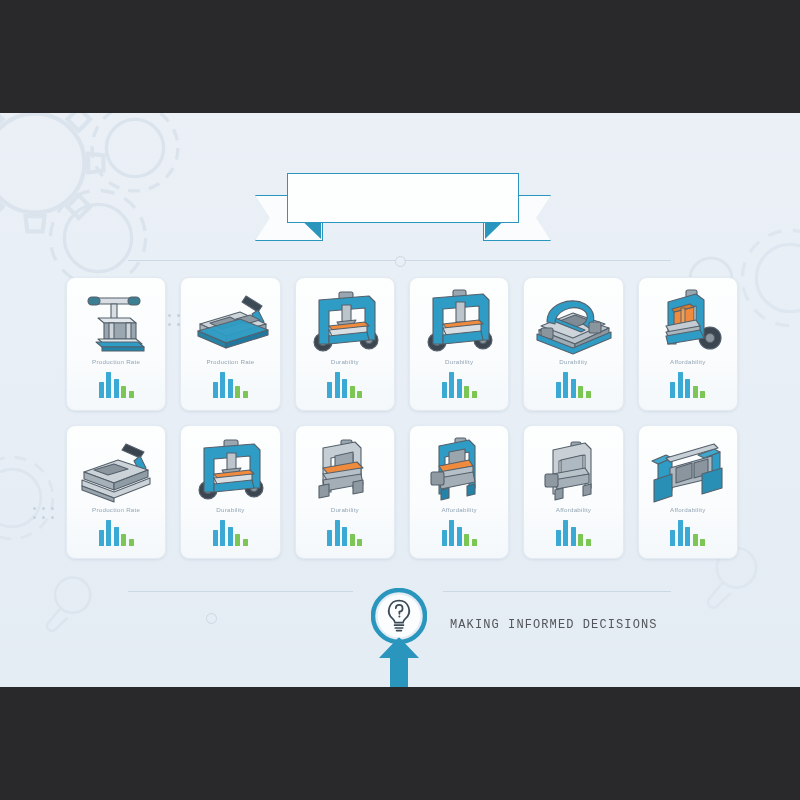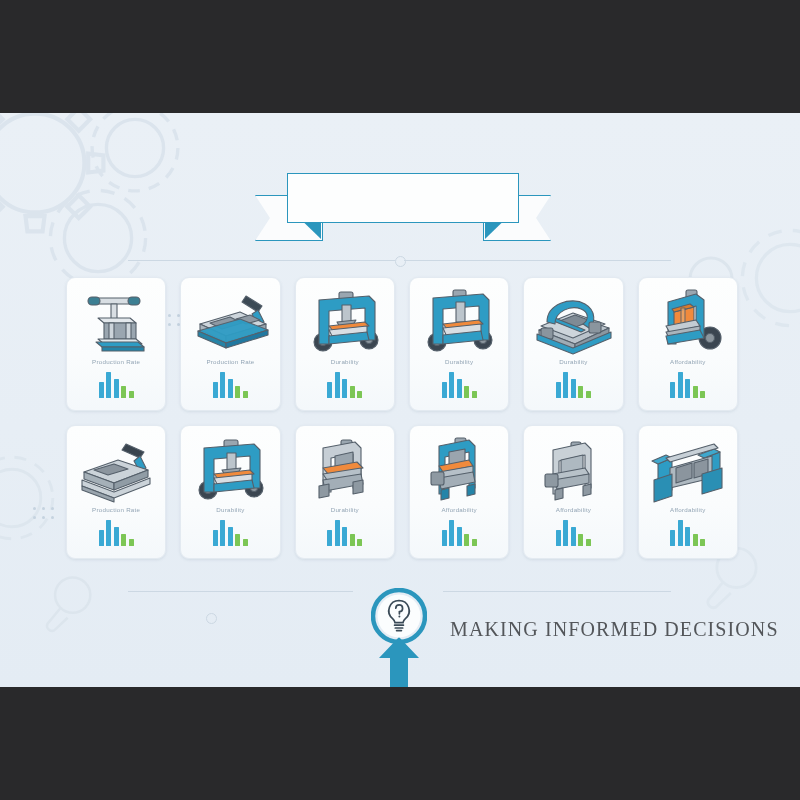--- a/index.html
+++ b/index.html
@@ -58,22 +58,22 @@
     display:flex;flex-direction:column;align-items:center;
     padding-top:7px;box-sizing:border-box;position:relative;
   }
   .card .art{height:72px;width:96px;display:flex;align-items:center;justify-content:center;}
   .card .art svg{display:block;}
   .card .clabel{font-size:6.2px;color:#93a5b5;letter-spacing:.25px;margin-top:1px;}
   .card .bars{display:flex;align-items:flex-end;gap:2.5px;height:26px;margin-top:7px;}
   .card .bars i{display:block;width:5px;border-radius:.5px;}
   .bulb{position:absolute;left:371px;top:588px;width:56px;height:56px;z-index:6;}
   .arrow{position:absolute;left:378px;top:636px;width:42px;height:56px;z-index:5;}
-  .tagline{position:absolute;left:450px;top:618px;font-size:20px;color:#53565a;
-    letter-spacing:1.1px;font-family:Liberation Serif, serif;}
+  .tagline{position:absolute;left:450px;top:618px;font-size:12px;color:#53565a;
+    letter-spacing:1.1px;font-family:Liberation Mono, monospace;}
 </style>
 </head>
 <body>
 
 <div id="stage">
 
   <div class="letterbox top"></div>
   <div class="letterbox bottom"></div>
 
   <div class="slide">

